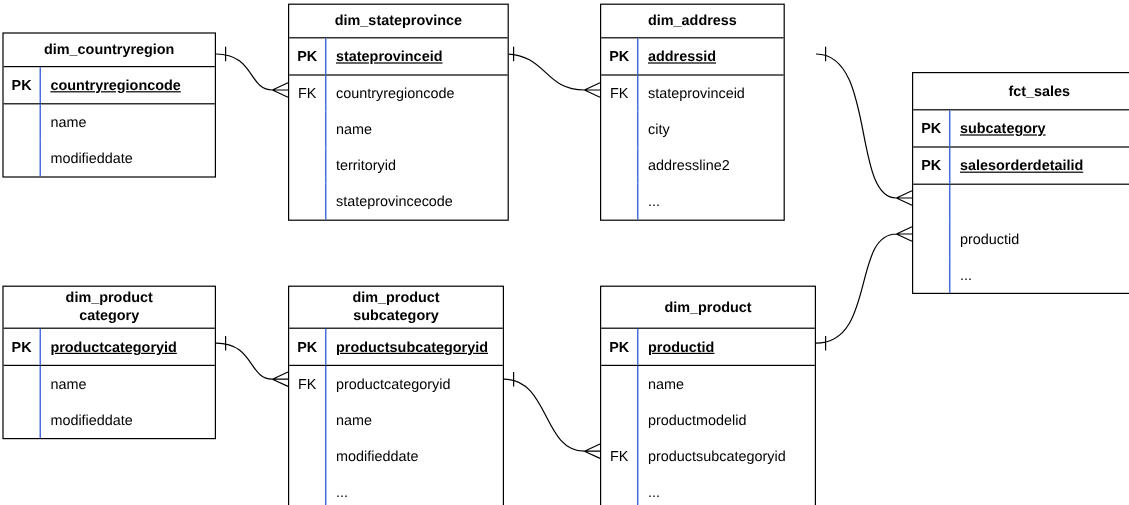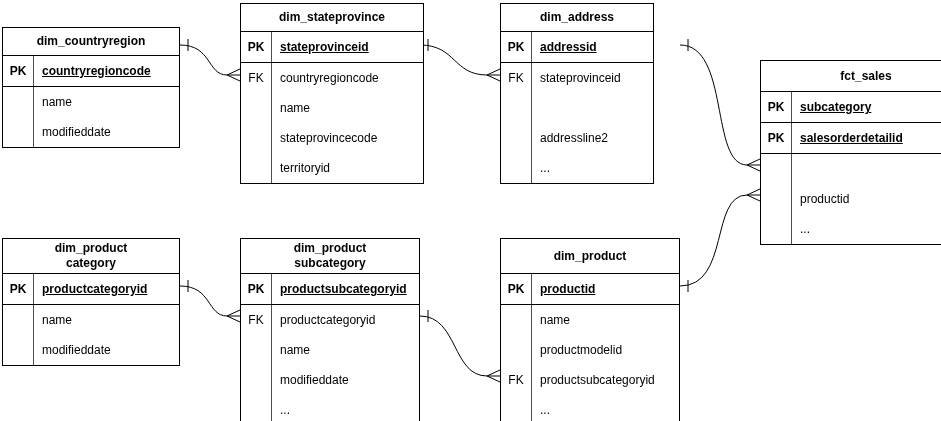--- a/index.html
+++ b/index.html
@@ -92,41 +92,42 @@
       <div class="er-row">
         <div class="er-key">FK</div>
         <div class="er-field">countryregioncode</div>
       </div>
       <div class="er-row">
         <div class="er-key"></div>
         <div class="er-field">name</div>
       </div>
       <div class="er-row">
         <div class="er-key"></div>
+        <div class="er-field">territoryid</div>
+      </div>
+      <div class="er-row">
+        <div class="er-key"></div>
         <div class="er-field">stateprovincecode</div>
-      </div>
-      <div class="er-row">
-        <div class="er-key"></div>
-        <div class="er-field">territoryid</div>
       </div>
     </div>
     <div class="er-table" style="left: 500px; top: 3px; width: 154px;">
       <div class="er-title" style="height: 27px;">
         <div>dim_address</div>
       </div>
       <div class="er-row pk">
         <div class="er-key">PK</div>
         <div class="er-field">addressid</div>
       </div>
       <div class="er-row">
         <div class="er-key">FK</div>
         <div class="er-field">stateprovinceid</div>
       </div>
       <div class="er-row">
         <div class="er-key"></div>
+        <div class="er-field">city</div>
       </div>
       <div class="er-row">
         <div class="er-key"></div>
         <div class="er-field">addressline2</div>
       </div>
       <div class="er-row">
         <div class="er-key"></div>
         <div class="er-field">...</div>
       </div>
     </div>

